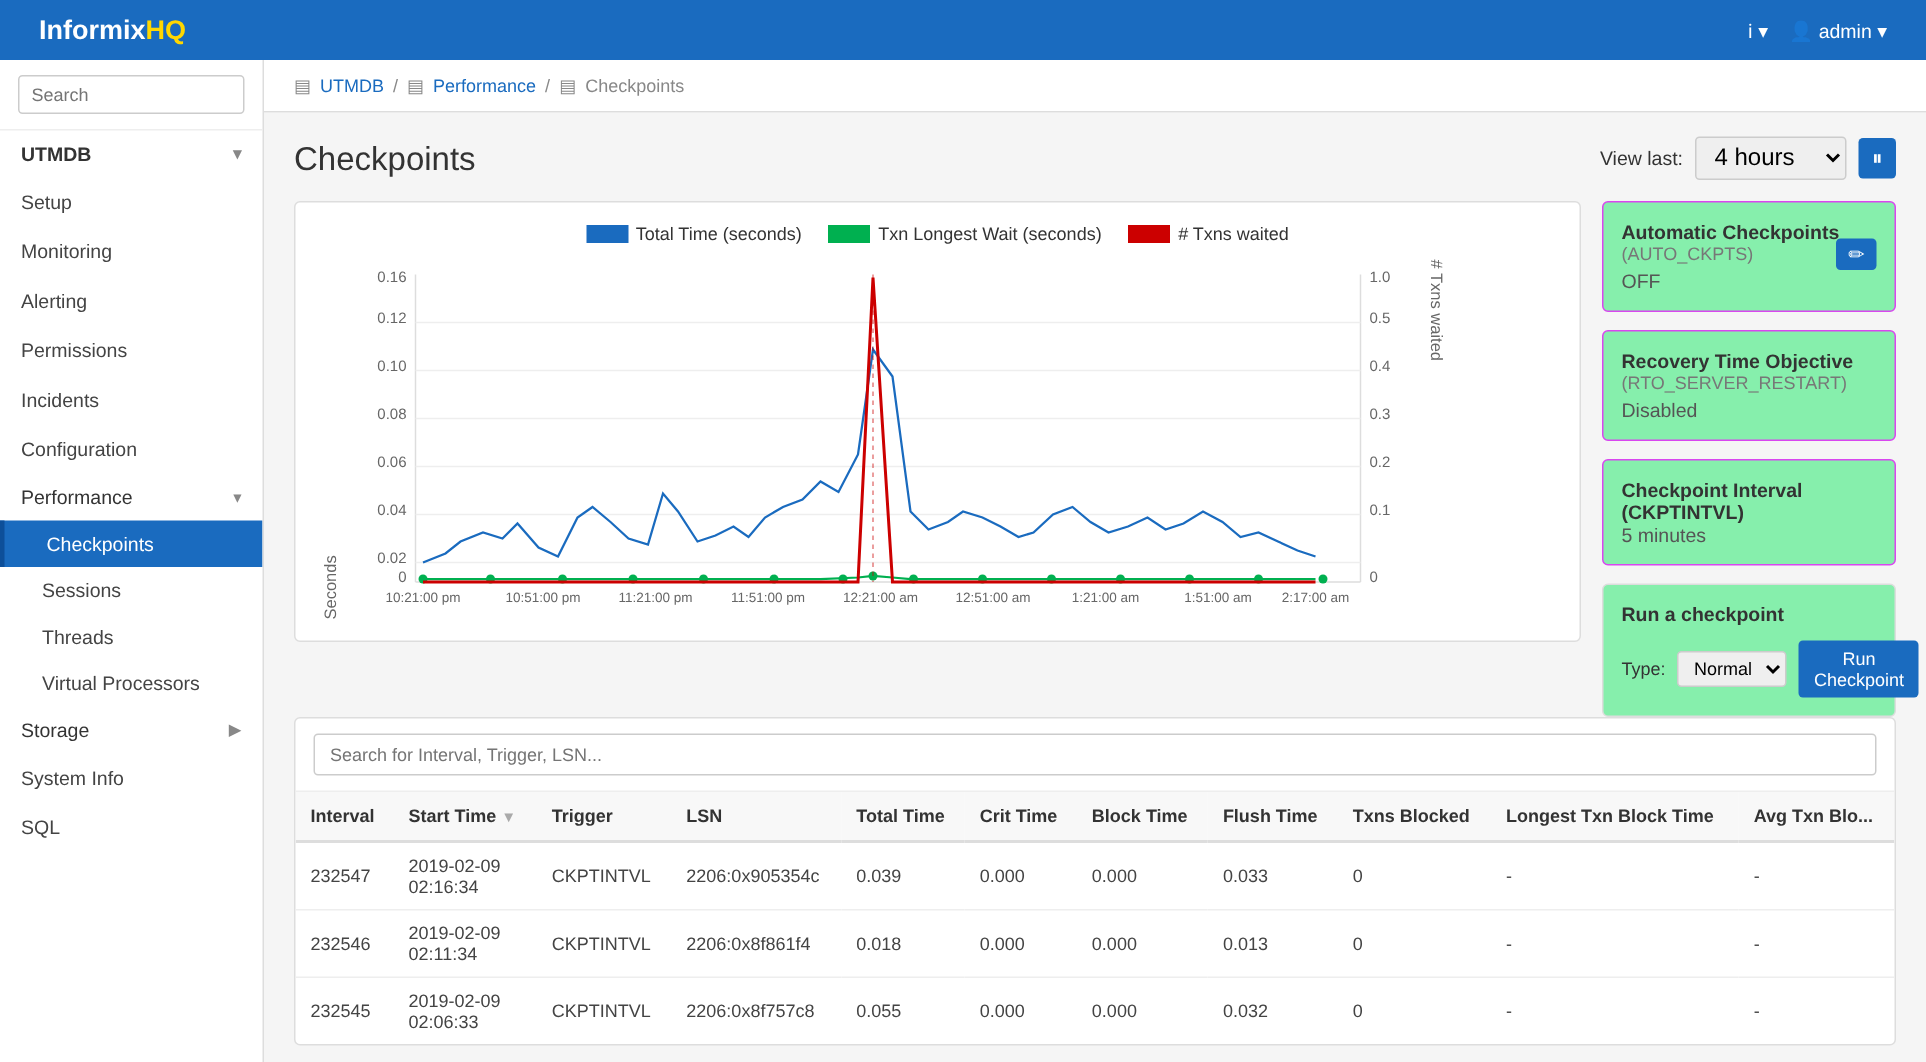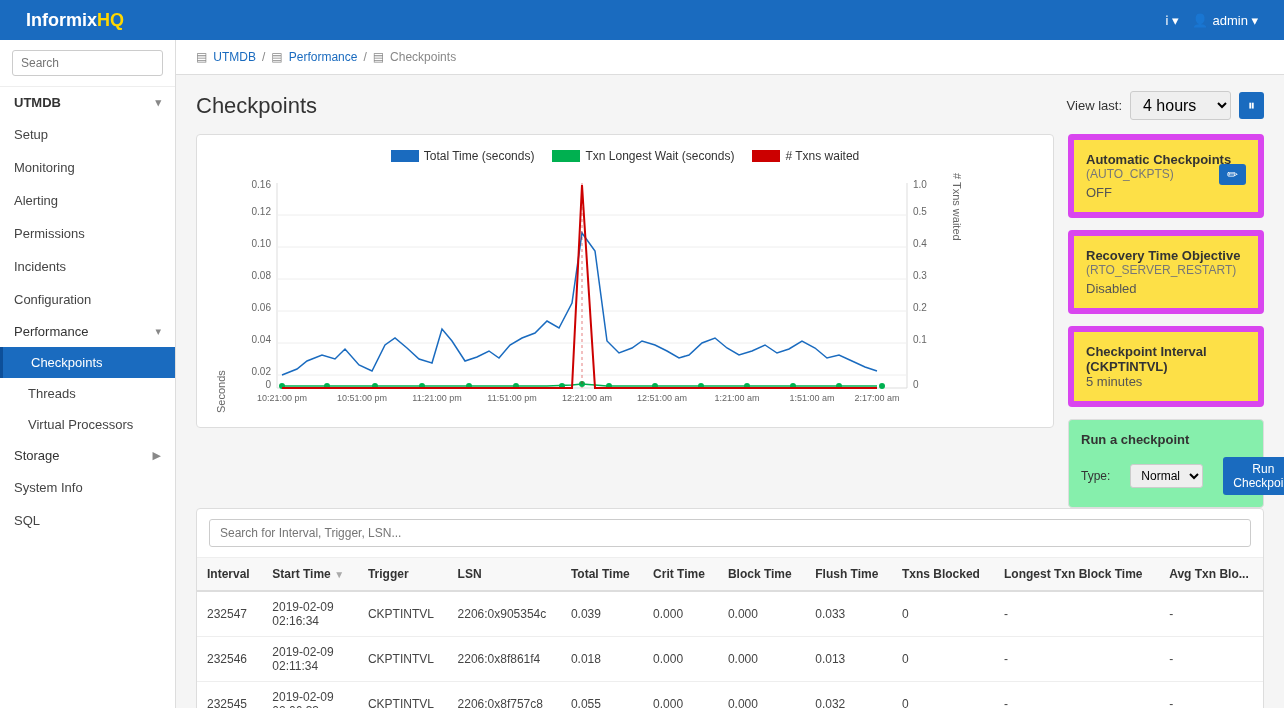--- a/index.html
+++ b/index.html
@@ -166,40 +166,40 @@
     
     .right-panel {
       width: 210px;
       flex-shrink: 0;
       display: flex;
       flex-direction: column;
       gap: 12px;
       padding-left: 14px;
     }
     .info-card {
-      background: #fde047;
-      border: 6px solid #d946ef;
+      background: #86efac;
+      border: 1px solid #d946ef;
       border-radius: 4px;
       padding: 12px;
     }
     .info-card .label { font-weight: bold; font-size: 13px; color: #333; }
     .info-card .sub-label { font-size: 12px; color: #777; margin-bottom: 4px; }
     .info-card .value { font-size: 13px; color: #555; }
 
     .run-checkpoint-card {
       background: #86efac;
       border: 1px solid #ddd;
       border-radius: 4px;
       padding: 12px;
     }
     .run-checkpoint-card .title { font-weight: bold; font-size: 13px; margin-bottom: 10px; }
     .run-checkpoint-row {
       display: flex;
       align-items: center;
-      gap: 20px;
+      gap: 8px;
     }
     .run-checkpoint-row label { font-size: 12px; }
     .run-checkpoint-row select {
       border: 1px solid #ccc;
       border-radius: 3px;
       padding: 3px 6px;
       font-size: 12px;
     }
     .run-btn {
       background: #1a6bbf;
@@ -305,20 +305,21 @@
     <div class="sidebar-top-item">Alerting</div>
     <div class="sidebar-top-item">Permissions</div>
     <div class="sidebar-top-item">Incidents</div>
     <div class="sidebar-top-item">Configuration</div>
 
     <div class="sidebar-group-header" style="font-weight:normal; padding-left:14px;">
       <span>Performance</span>
       <span class="chevron">▾</span>
     </div>
     <div class="sidebar-item active">Checkpoints</div>
+    <div class="sidebar-item">Sessions</div>
     <div class="sidebar-item">Threads</div>
     <div class="sidebar-item">Virtual Processors</div>
 
     <div class="sidebar-group-header" style="font-weight:normal; padding-left:14px;text-align:right;">
       <span>Storage</span>
       <span class="chevron">▶</span>
     </div>
     <div class="sidebar-top-item">System Info</div>
     <div class="sidebar-top-item">SQL</div>
   </div>

